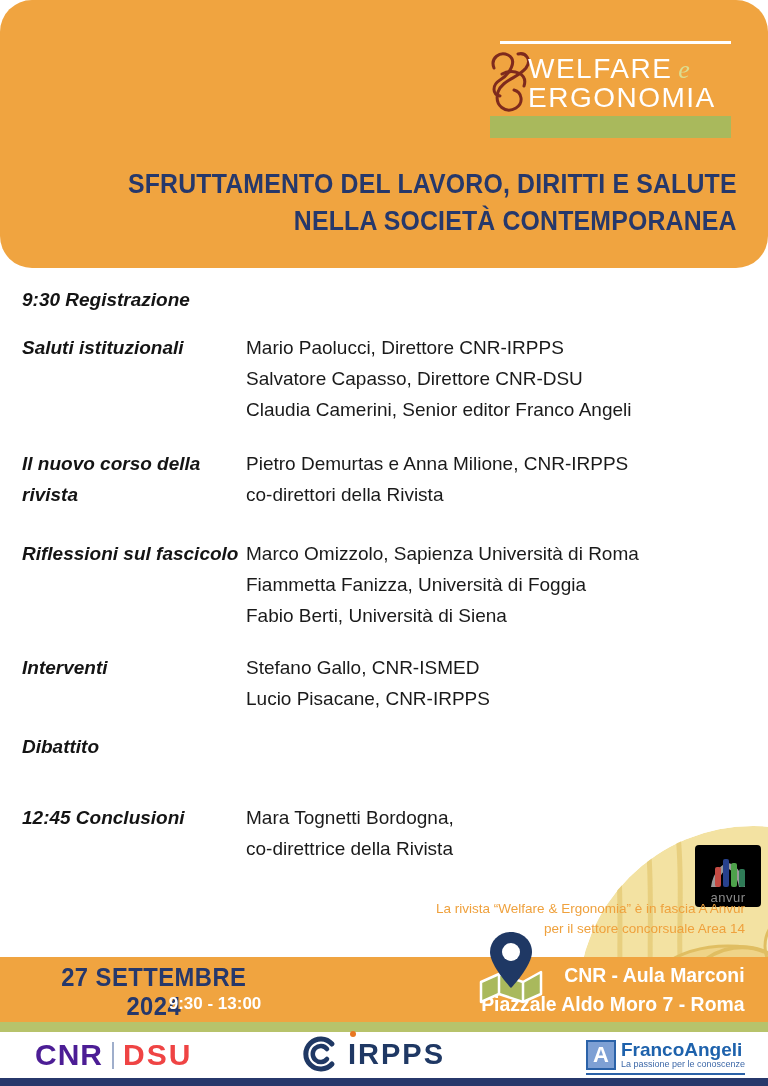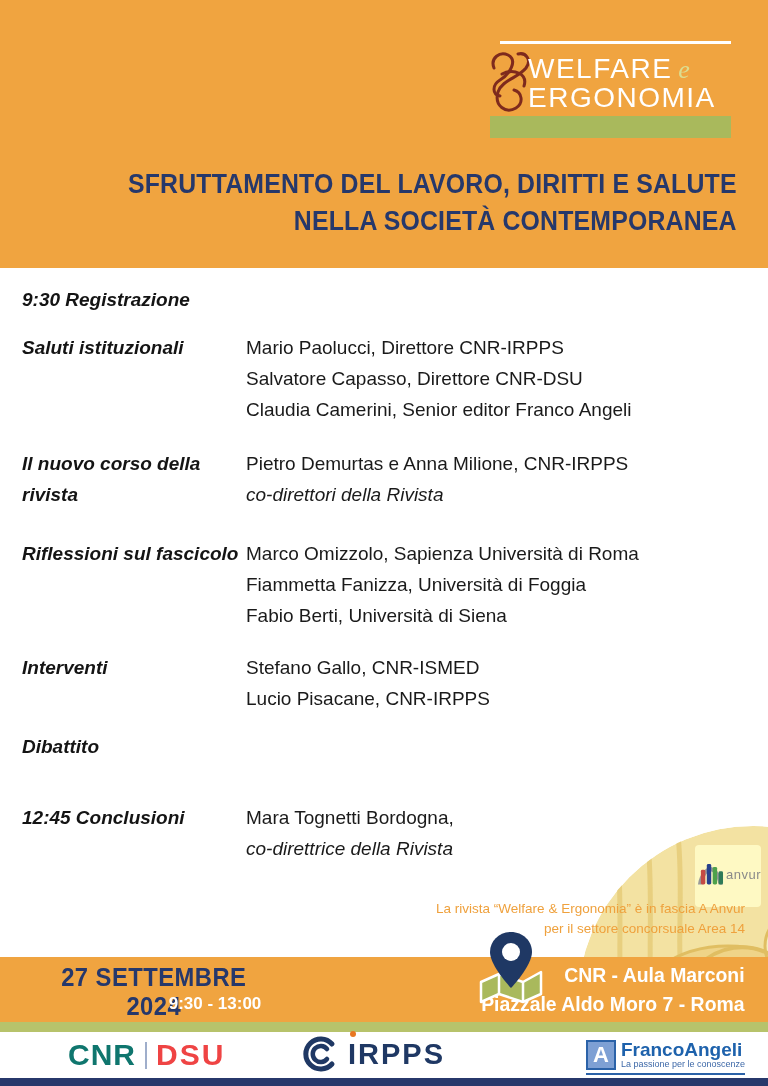--- a/index.html
+++ b/index.html
@@ -3,45 +3,45 @@
 <meta charset="utf-8">
 <style>
   * { margin:0; padding:0; box-sizing:border-box; }
   body { background:#e8e8e8; font-family:"Liberation Sans", sans-serif; }
   .page {
     position:relative; width:768px; height:1086px; margin:0 auto;
     background:#ffffff; overflow:hidden;
   }
 
   
-  .hero { position:absolute; left:0; top:0; width:768px; height:268px; background:#F0A440; }
+  .hero { position:absolute; left:0; top:0; width:768px; height:268px; background:#F0A440;border-radius:32px; }
   .logo-topline { position:absolute; left:500px; top:41px; width:231px; height:3px; background:#ffffff; }
   .logo-greenband { position:absolute; left:490px; top:116px; width:241px; height:22px; background:#A9B95C; }
   .monogram { position:absolute; left:488px; top:50px; width:48px; height:66px; }
   .logo-text { position:absolute; left:528px; top:55px; color:#ffffff; font-weight:300;
     font-size:28px; line-height:28px; letter-spacing:1.5px; }
   .logo-text .e { font-family:"Liberation Serif", serif; font-style:italic; color:#DCDD90;
     font-size:26px; letter-spacing:0; margin-left:6px; }
   .hero-title { position:absolute; right:31px; top:166px; text-align:right;
     color:#26386B; font-weight:bold; font-size:27px; line-height:37px;
     transform:scaleX(0.92); transform-origin:right center; letter-spacing:0.2px; }
 
   
   .program { position:absolute; left:0; top:268px; width:768px; height:689px; }
   .photo-circle { position:absolute; left:578px; top:558px; width:350px; height:350px;
     border-radius:50%; overflow:hidden; }
   .program-rows { position:relative; z-index:2; padding:16px 0 0 22px; }
   .prow { display:flex; }
   .prow .plabel { width:224px; flex:none; font-weight:bold; font-size:19px; line-height:31px; color:#141414;font-style:italic; }
   .prow .pentries { font-size:19px; line-height:31px; color:#1a1a1a; }
-  .prow .pentries .italic { font-style:italic; }
+  .prow .pentries .italic { }
   .m17 { margin-top:17px; } .m19 { margin-top:23px; } .m28 { margin-top:28px; }
   .m27 { margin-top:21px; } .m40 { margin-top:40px; }
   .anvur-badge { position:absolute; z-index:3; left:695px; top:577px; width:66px; height:62px;
-    background:#fef9c3; border-radius:4px; display:flex; flex-direction:row;
+    background:#000000; border-radius:4px; display:flex; flex-direction:column;
     align-items:center; justify-content:flex-end; padding-bottom:3px; }
   .anvur-badge .anvur-label { font-size:13px; color:#8a8a8a; line-height:13px; letter-spacing:0.5px; }
   .fascia-note { position:absolute; z-index:3; right:23px; top:631px; text-align:right;
     color:#EFA13D; font-size:13.5px; line-height:20px; }
 
   
   .footer-band { position:absolute; left:0; top:957px; width:768px; height:65px; background:#F0A440; }
   .event-date { position:absolute; left:35px; top:963px; width:250px; text-align:center;
     color:#26386B; font-weight:bold; font-size:25px; letter-spacing:0.5px;
     transform:scaleX(0.95); transform-origin:left center; }
@@ -51,21 +51,21 @@
     color:#ffffff; font-weight:bold; font-size:20px; line-height:29px;
     transform:scaleX(0.97); transform-origin:right center; }
   .pin-icon { position:absolute; left:477px; top:930px; width:68px; height:74px; z-index:4; }
 
   
   .green-strip { position:absolute; left:0; top:1022px; width:768px; height:10px; background:#B7C36B; }
   .logos-row { position:absolute; left:0; top:1032px; width:768px; height:46px; background:#ffffff; }
   .navy-bar { position:absolute; left:0; top:1078px; width:768px; height:8px; background:#27386B; }
 
   .cnrdsu { position:absolute; left:35px; top:1038px; display:flex; align-items:center; }
-  .cnrdsu .cnr { font-size:30px; font-weight:800; color:#0f766e; letter-spacing:1px;margin-left:33px; }
+  .cnrdsu .cnr { font-size:30px; font-weight:800; color:#4c1d95; letter-spacing:1px; }
   .cnrdsu .div { width:2px; height:27px; background:#9FAECB; margin:0 9px; }
   .cnrdsu .dsu { font-size:30px; font-weight:bold; color:#ef4444; letter-spacing:2px; }
 
   .irpps { position:absolute; left:302px; top:1036px; display:flex; align-items:center; }
   .irpps .emblem { width:36px; height:36px; margin-right:10px; }
   .irpps .wordmark { position:relative; font-size:29px; font-weight:bold; color:#1F3864; letter-spacing:2px; }
   .irpps .idot { position:absolute; left:2px; top:-7px; width:6px; height:6px; border-radius:50%; background:#E87722; }
 
   .francoangeli { position:absolute; right:23px; top:1040px; display:flex; align-items:flex-start;
     border-bottom:2px solid #2B62A8; padding-bottom:3px; }

